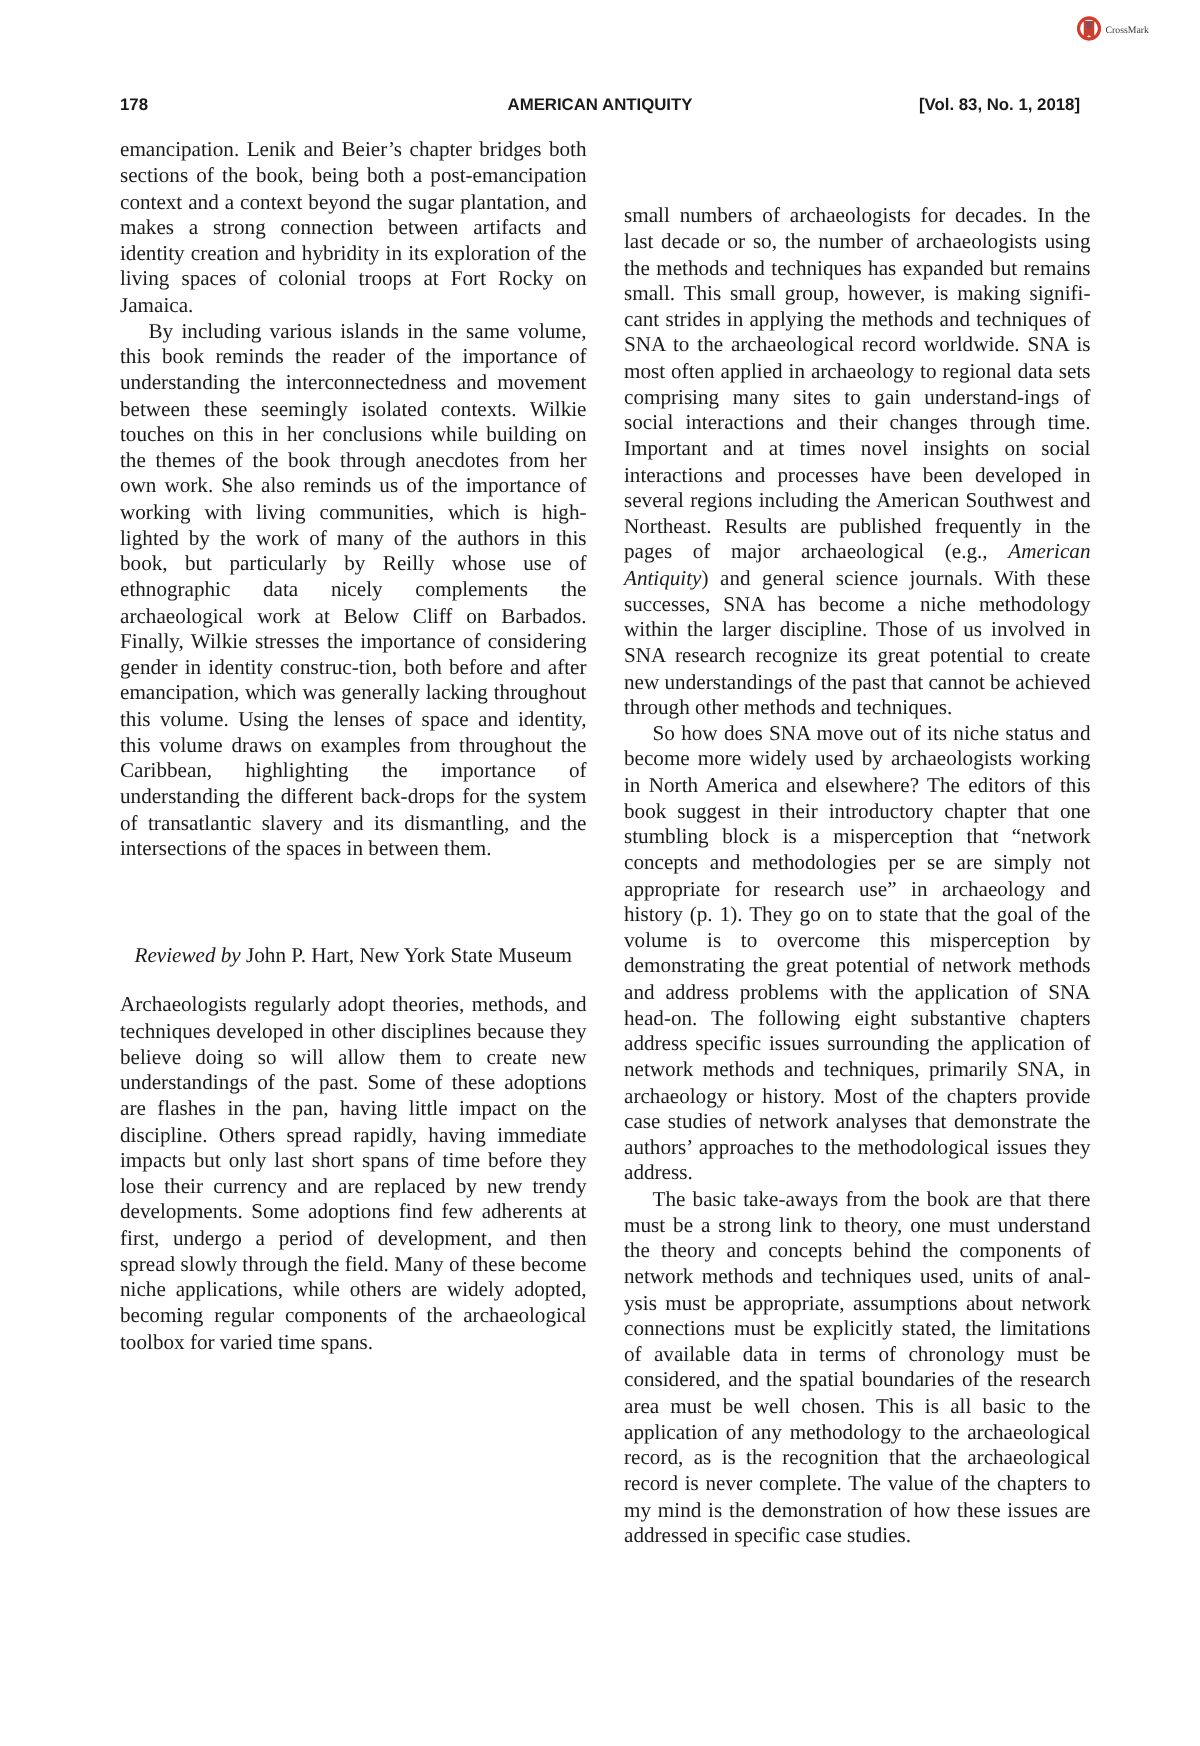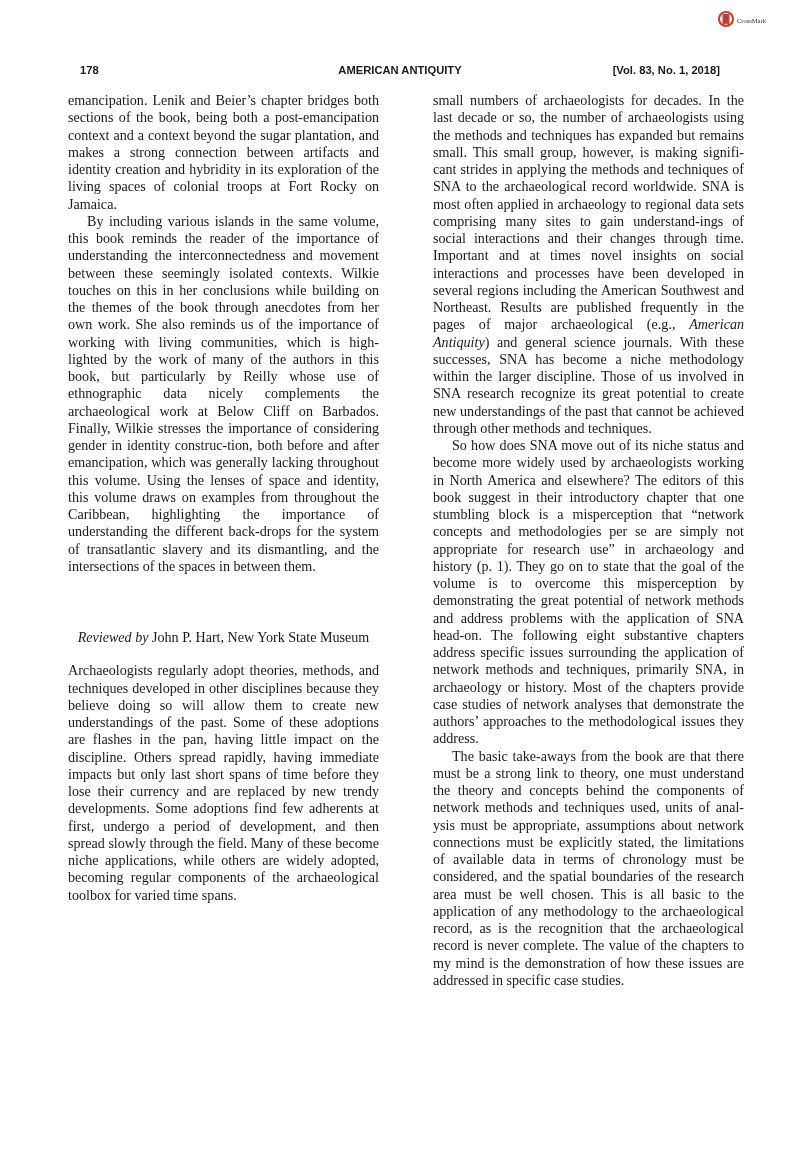--- a/index.html
+++ b/index.html
@@ -8,22 +8,22 @@
     .crossmark .logo { width: 16px; height: 20px; position: relative; }
     .crossmark .label { font-family: "Liberation Serif", serif; font-size: 6.5px; color: #333; letter-spacing: 0; }
     .running-head { position: absolute; left: 80px; top: 64px; width: 640px; height: 16px;
       font-family: "Liberation Sans", sans-serif; font-weight: bold; font-size: 11.2px; color: #1a1a1a; }
     .running-head .pg { position: absolute; left: 0; top: 0; text-align: right; }
     .running-head .journal { position: absolute; left: 0; width: 640px; top: 0; text-align: center; }
     .running-head .vol { position: absolute; right: 0; top: 0; }
     .col { position: absolute; top: 92px; width: 311px;
       font-family: "Liberation Serif", serif; font-size: 14.1px; line-height: 17.25px;
       text-align: justify; hyphens: manual; }
-    .col.left { left: 68px; }
-    .col.right { left: 433px; }
+    .col.left { left: 80px; }
+    .col.right { left: 416px; margin-top: 44px; }
     .col p { margin: 0; }
     .col p.indent { text-indent: 19px; }
     .col .gap-large { height: 37px; }
     .col .gap-med { height: 17px; }
     .col .gap-small { height: 16px; }
     .col p.noj { text-align: center; }
     em { font-style: italic; }
   </style>
 </head>
 <body>

